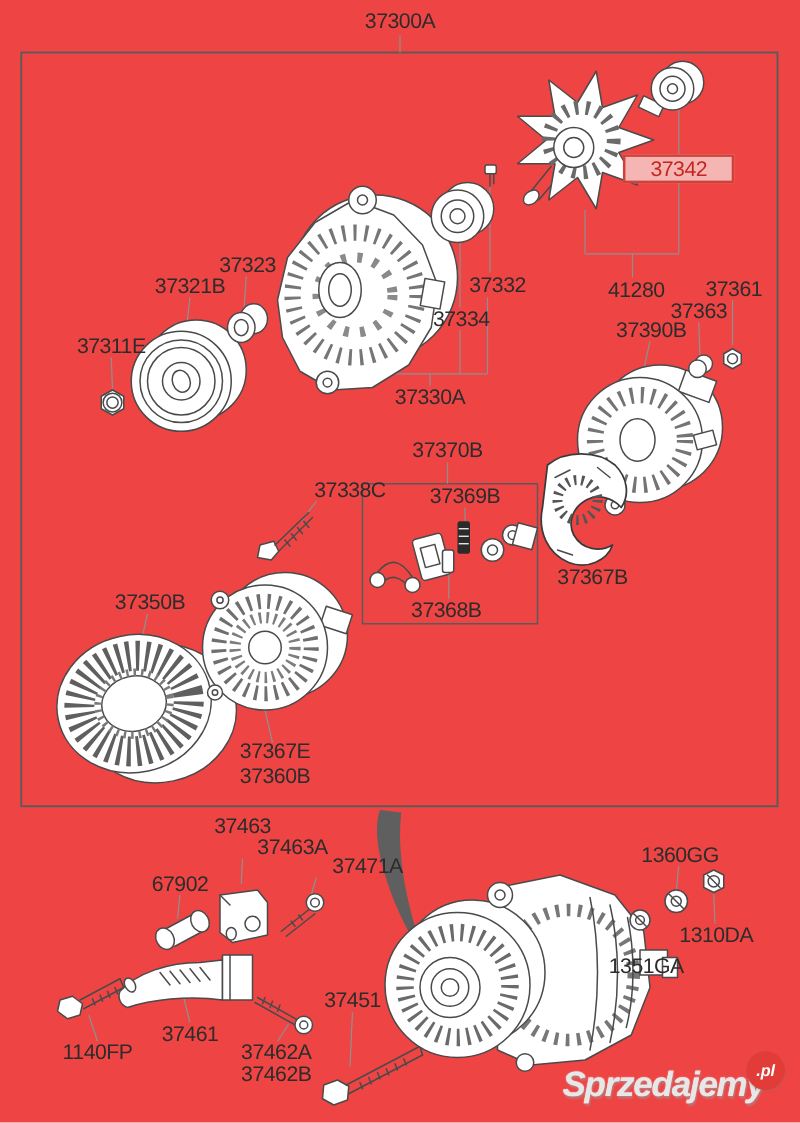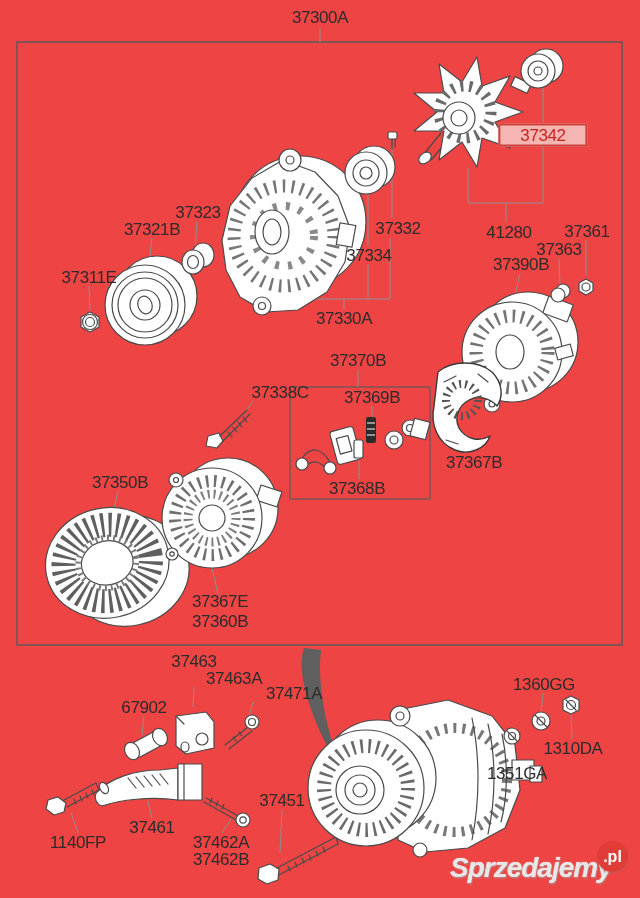--- a/index.html
+++ b/index.html
@@ -23,21 +23,21 @@
   }
   .watermark .brand{
     font-style:italic;font-weight:700;font-size:28px;color:#e7e7e7;
     letter-spacing:-1px;
     text-shadow:1px 2px 1px rgba(150,150,150,0.45), 0 0 1px #f5f5f5;
   }
   .watermark .badge{
     position:absolute;left:147px;top:-11px;width:31px;height:31px;
     border-radius:50%;background:#e23c38;color:#ffffff;
     display:flex;align-items:center;justify-content:center;
-    font-weight:700;font-size:16px;
+    font-style:italic;font-weight:700;font-size:13px;
     box-shadow:0 1px 2px rgba(120,120,120,0.4);
   }
   
   .ln{stroke:#4a4a4a;stroke-width:1.2;fill:none;stroke-linejoin:round;stroke-linecap:round;}
   .wh{stroke:#4a4a4a;stroke-width:1.2;fill:#ffffff;stroke-linejoin:round;}
   .ld{stroke:#8f8f8f;stroke-width:1;fill:none;}
   .bx{stroke:#5a5a5a;stroke-width:1.5;fill:none;}
   .dk{fill:#2b2b2b;stroke:none;}
   .sw{fill:#5f5f5f;stroke:none;}
 </style>

